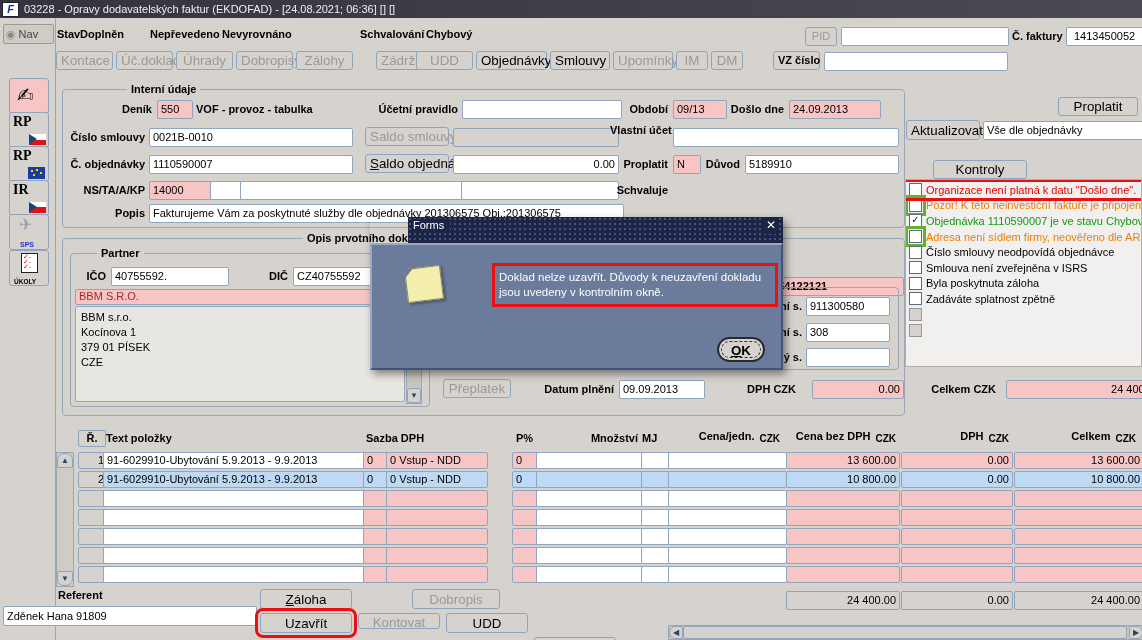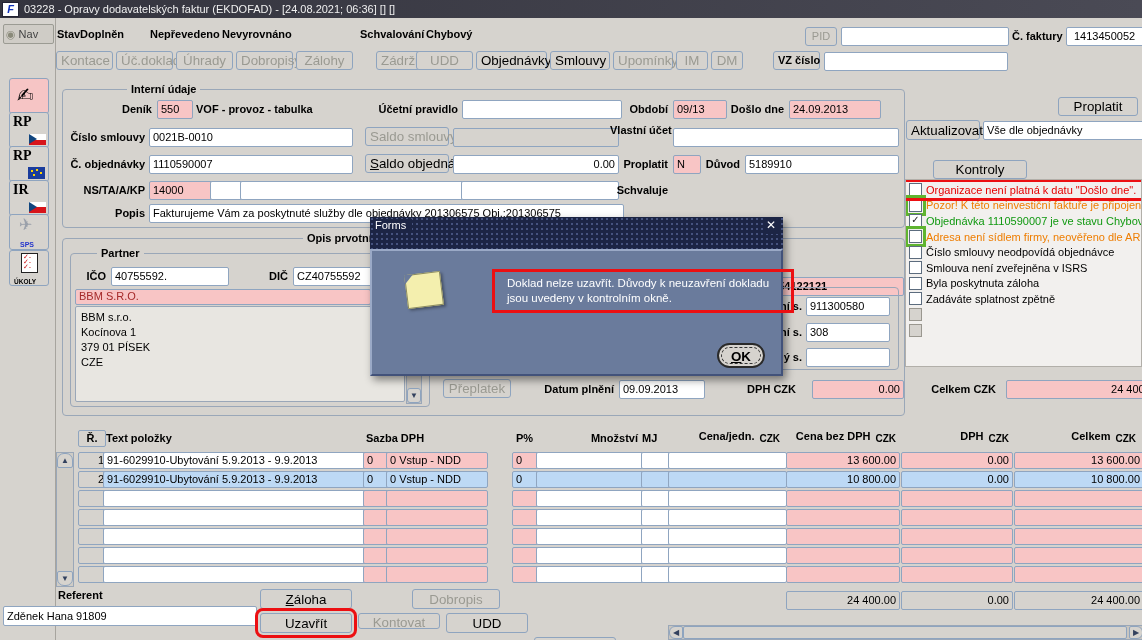--- a/index.html
+++ b/index.html
@@ -59,31 +59,31 @@
   .tcell.sel{background:#bdd9f5;}
   .thead{position:absolute;font-weight:bold;white-space:nowrap;}
   .czk{position:relative;top:2px;font-size:10px;margin-left:5px;}
   
   .sb{position:absolute;background:#c8c5c0;border:1px solid #9aa7b8;}
   .sb-btn{position:absolute;background:#d6d3ce;border:1px solid #8ea4bf;border-radius:3px;
     font-size:8px;text-align:center;color:#33415e;cursor:pointer;}
   .sb-thumb{position:absolute;background:#d6d3ce;border:1px solid #8ea4bf;border-radius:2px;}
   
   .dialog{position:absolute;left:370px;top:217px;width:413px;z-index:20;box-shadow:3px 4px 8px rgba(0,0,0,.45);}
-  .dlg-title{height:32px;background:#1c2545;color:#fff;position:relative;line-height:17px;padding-left:5px;
-    background-image:radial-gradient(circle at 2px 2px,#46537f 1px,transparent 1.4px);background-size:5px 5px;}
+  .dlg-title{height:26px;background:#1c2545;color:#fff;position:relative;line-height:17px;padding-left:5px;
+    background-image:radial-gradient(circle at 2px 2px,#46537f 1px,transparent 1.4px);background-size:5px 5px;margin-left:38px;}
   .dlg-title .t{position:relative;background:#1c2545;padding:0 6px 0 0;}
   .dlg-close{position:absolute;right:5px;top:0;color:#fff;font-size:12px;cursor:pointer;background:#1c2545;padding:0 2px;}
   .dlg-body{position:relative;height:127px;background:#6a7b9c;
     border:2px solid;border-color:#9aa9c6 #42527a #42527a #9aa9c6;box-sizing:border-box;}
   .note{position:absolute;left:34px;top:22px;width:34px;height:32px;background:#f4efae;border:1px solid #8a8a60;
     transform:rotate(-7deg);box-shadow:2px 2px 3px rgba(0,0,0,.35);}
   .note::before{content:'';position:absolute;left:-1px;top:-1px;border-top:9px solid #6a7b9c;border-right:9px solid transparent;}
   .dlg-msg{position:absolute;left:120px;top:18px;width:272px;border:3px solid #ec0f12;color:#fff;
-    padding:4px 12px;line-height:15px;font-size:11.5px;}
+    padding:4px 4px;line-height:15px;font-size:11.5px;}
   .okbtn{position:absolute;right:16px;top:92px;width:48px;height:25px;border-radius:13px;background:#d6d3ce;
     border:2px solid #2a2a2a;font-weight:bold;text-align:center;line-height:21px;cursor:pointer;
     outline:1px dashed #333;outline-offset:-5px;}
   u{text-decoration:underline;}
 </style>
 </head>
 <body>
 
 <div id="screen">
 

